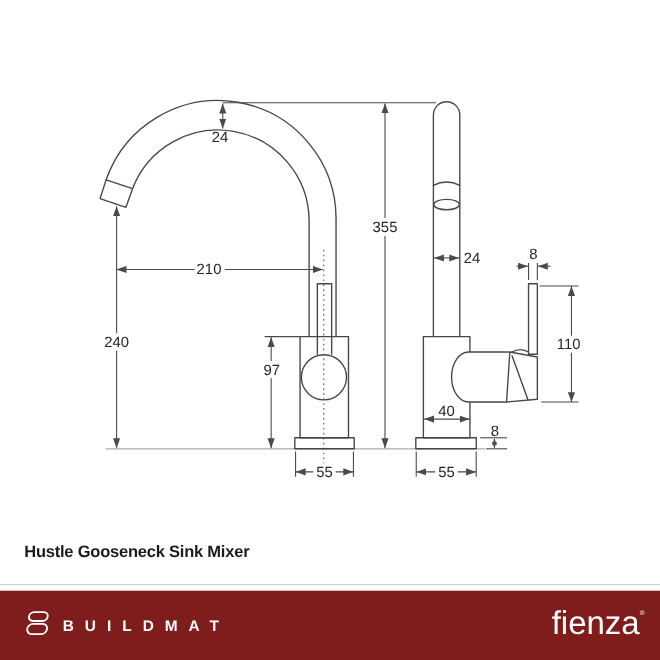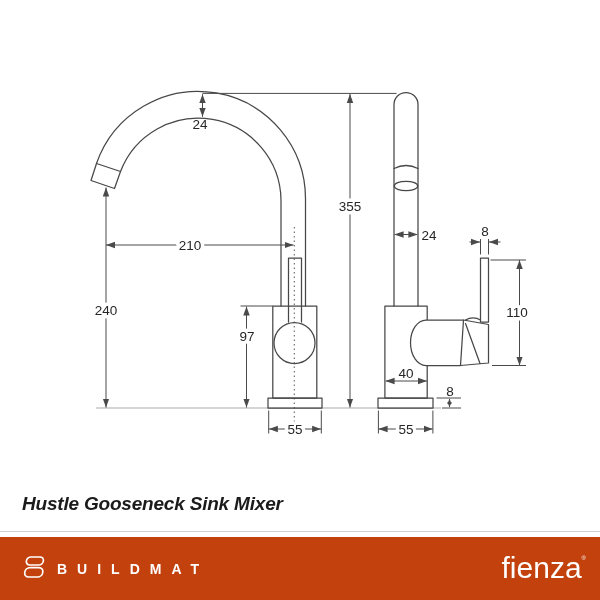--- a/index.html
+++ b/index.html
@@ -19,23 +19,22 @@
   
   .dt, .dtn {
     font-family:"Liberation Sans", sans-serif;
     font-size:13.5px; fill:#262626; text-anchor:middle;
   }
   .dt { stroke:#ffffff; stroke-width:7; paint-order:stroke; stroke-linejoin:round; }
   .ts { text-anchor:start; }
 
   .title {
     position:absolute; left:22px; top:493px;
-    font-size:19px; font-weight:bold; letter-spacing:-0.2px; color:#1b1b1b;
+    font-size:15px; font-weight:bold; letter-spacing:-0.2px; color:#1b1b1b;
     white-space:nowrap;
-    font-style:italic;
   }
   .divider { position:absolute; left:0; top:531px; width:600px; height:1px; background:#cfcfcf; }
   .footer  { position:absolute; left:0; top:537px; width:600px; height:63px; }
   .bm-icon { position:absolute; left:23px; top:50%; transform:translateY(-50%); }
   .bm-text {
     position:absolute; left:57px; top:50%; transform:translateY(-50%);
     color:#ffffff; font-size:14px; font-weight:bold; letter-spacing:10px; white-space:nowrap;
   }
   .fz {
     position:absolute; right:14px; top:50%; transform:translateY(-54%);
@@ -123,21 +122,21 @@
     <text class="dtn" x="406" y="378">40</text>
     <text class="dtn" x="450" y="396">8</text>
     <text class="dt" x="406" y="433.5">55</text>
   </g>
 </svg>
 
 <div class="title">Hustle Gooseneck Sink Mixer</div>
 
 <div class="divider"></div>
 
-<div class="footer" id="footer-bar" style="background: #c2410c;">
+<div class="footer" id="footer-bar" style="background: #7f1d1d;">
   <span class="bm-icon">
     <svg width="22" height="24" viewBox="0 0 22 24">
       <g transform="skewX(-8) translate(3,0)">
         <rect x="1.2" y="2" width="17" height="8" rx="4" fill="none" stroke="#ffffff" stroke-width="1.7"></rect>
         <rect x="1.2" y="12.6" width="18" height="9.4" rx="4.6" fill="none" stroke="#ffffff" stroke-width="1.7"></rect>
       </g>
     </svg>
   </span>
   <span class="bm-text">BUILDMAT</span>
   <span class="fz"><span>fienza</span><span class="reg">®</span></span>

